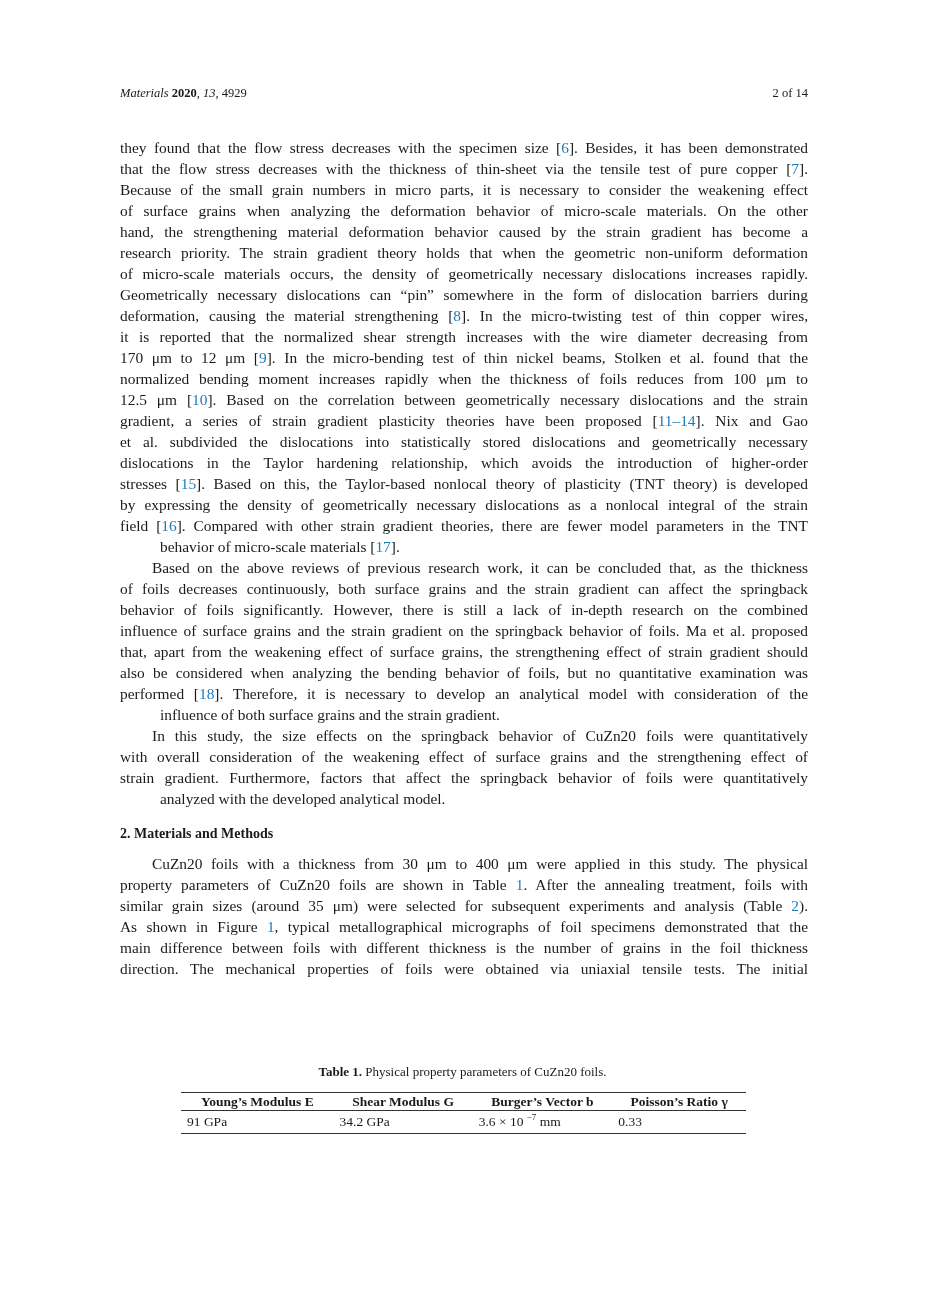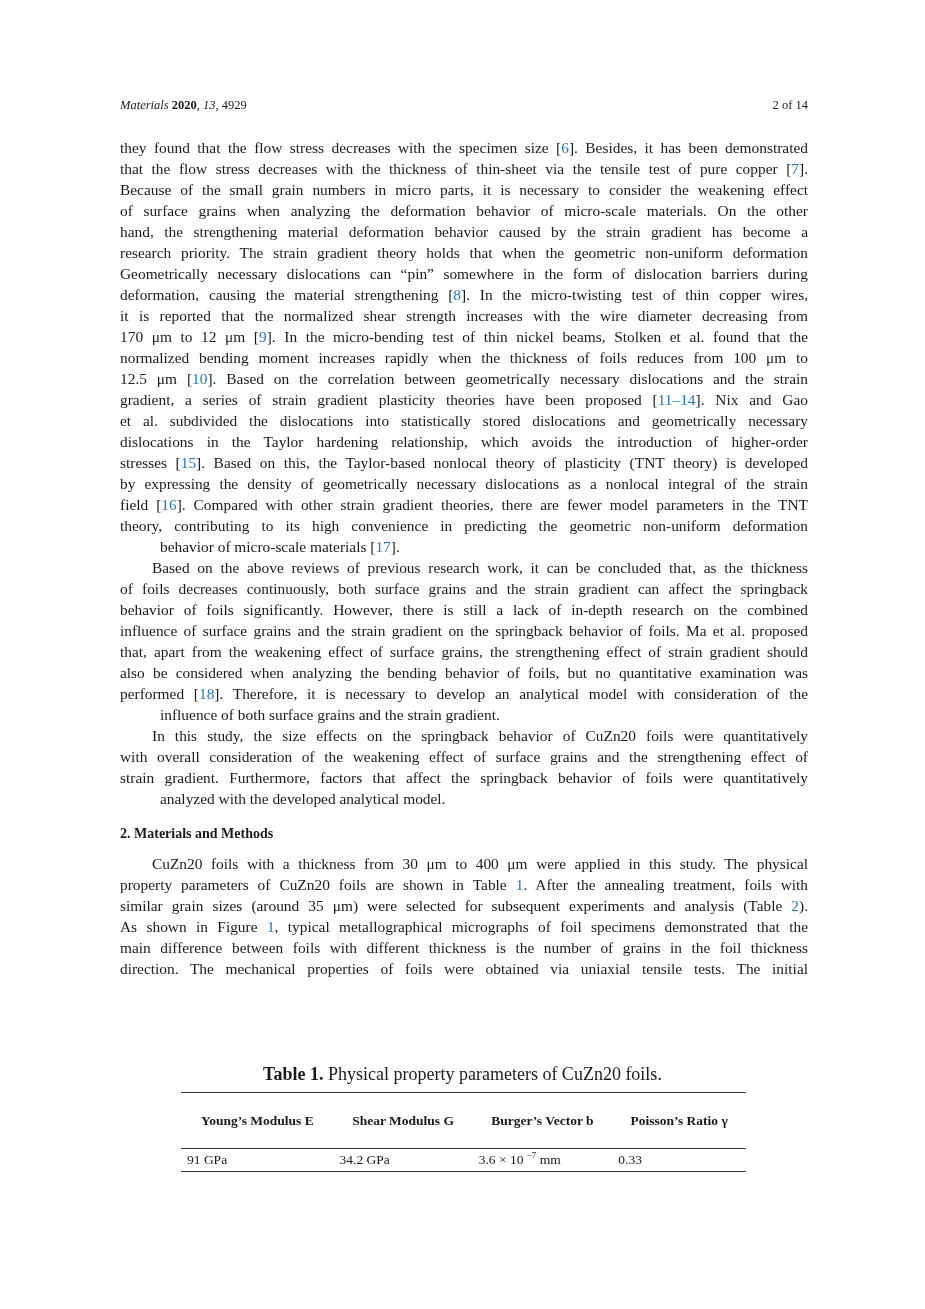--- a/index.html
+++ b/index.html
@@ -1,39 +1,39 @@
 <!DOCTYPE html>
 <html><head>
 <meta charset="utf-8">
 <style>
   html, body { margin: 0; padding: 0; background: #ffffff; }
   body { width: 925px; height: 1309px; position: relative; overflow: hidden;
          font-family: "Liberation Serif", "DejaVu Serif", serif; color: #1a1a1a; }
-  .header { position: absolute; top: 98px; left: 120px; width: 688px; height: 18px;
+  .header { position: absolute; top: 86px; left: 120px; width: 688px; height: 18px;
             font-size: 12.5px; }
   .header .journal { position: absolute; left: 0; top: 0; }
   .header .pages { position: absolute; right: 0; top: 0; }
   .header i { font-style: italic; }
   .header b { font-weight: bold; }
 
   .body { position: absolute; left: 120px; top: 137px; width: 688px; font-size: 15.4px; }
   .line { height: 21px; line-height: 21px; white-space: nowrap; text-align: justify;
           text-align-last: justify; overflow: visible; }
   .line.last { text-align-last: left; margin-left: 40px; }
   .line.indent { padding-left: 32px; }
   .ref { color: #1d7ab8; }
   .gap { height: 14px; }
   .section-title { height: 21px; line-height: 21px; font-weight: bold; font-size: 14px; }
 
   .table-caption { position: absolute; top: 1064px; left: 0; width: 925px; text-align: center;
-                   font-size: 18px; }
+                   font-size: 13px; }
   .table-caption b { font-weight: bold; }
   table.props { position: absolute; top: 1092px; left: 181px; width: 565px;
                 border-collapse: collapse; font-size: 13.5px; }
-  table.props th { font-weight: bold; padding: 19px 6px; height: 17px;
+  table.props th { font-weight: bold; padding: 0 6px; height: 17px;
                    border-top: 1.5px solid #333; border-bottom: 1px solid #333; text-align: center; }
   table.props td { padding: 3px 6px; height: 15px; text-align: left;
                    border-bottom: 1.5px solid #333; }
   sup { font-size: 9px; vertical-align: 6px; line-height: 0; }
 </style>
 </head>
 <body>
 
 <div class="header">
   <span class="journal">
@@ -46,33 +46,33 @@
 </div>
 
 <div class="body">
   <div id="p0">
       <div class="line"><span>they found that the flow stress decreases with the specimen size [</span><span class="ref">6</span><span>]. Besides, it has been demonstrated</span></div>
       <div class="line"><span>that the flow stress decreases with the thickness of thin-sheet via the tensile test of pure copper [</span><span class="ref">7</span><span>].</span></div>
       <div class="line"><span>Because of the small grain numbers in micro parts, it is necessary to consider the weakening effect</span></div>
       <div class="line"><span>of surface grains when analyzing the deformation behavior of micro-scale materials.  On the other</span></div>
       <div class="line"><span>hand, the strengthening material deformation behavior caused by the strain gradient has become a</span></div>
       <div class="line"><span>research priority. The strain gradient theory holds that when the geometric non-uniform deformation</span></div>
+      <div class="line"><span>of micro-scale materials occurs, the density of geometrically necessary dislocations increases rapidly.</span></div>
       <div class="line"><span>Geometrically necessary dislocations can “pin” somewhere in the form of dislocation barriers during</span></div>
       <div class="line"><span>deformation, causing the material strengthening [</span><span class="ref">8</span><span>]. In the micro-twisting test of thin copper wires,</span></div>
       <div class="line"><span>it is reported that the normalized shear strength increases with the wire diameter decreasing from</span></div>
       <div class="line"><span>170 μm to 12 μm [</span><span class="ref">9</span><span>].  In the micro-bending test of thin nickel beams, Stolken et al.  found that the</span></div>
       <div class="line"><span>normalized bending moment increases rapidly when the thickness of foils reduces from 100 μm to</span></div>
       <div class="line"><span>12.5 μm [</span><span class="ref">10</span><span>].  Based on the correlation between geometrically necessary dislocations and the strain</span></div>
       <div class="line"><span>gradient, a series of strain gradient plasticity theories have been proposed [</span><span class="ref">11–14</span><span>].  Nix and Gao</span></div>
       <div class="line"><span>et al.  subdivided the dislocations into statistically stored dislocations and geometrically necessary</span></div>
       <div class="line"><span>dislocations in the Taylor hardening relationship, which avoids the introduction of higher-order</span></div>
       <div class="line"><span>stresses [</span><span class="ref">15</span><span>]. Based on this, the Taylor-based nonlocal theory of plasticity (TNT theory) is developed</span></div>
       <div class="line"><span>by expressing the density of geometrically necessary dislocations as a nonlocal integral of the strain</span></div>
       <div class="line"><span>field [</span><span class="ref">16</span><span>]. Compared with other strain gradient theories, there are fewer model parameters in the TNT</span></div>
-      <div class="line"><span>theory, contributing to its high convenience in predicting the geometric non-uniform deformation</span></div>
       <div class="line last"><span>behavior of micro-scale materials [</span><span class="ref">17</span><span>].</span></div>
     </div>
   <div id="p1">
       <div class="line indent"><span>Based on the above reviews of previous research work, it can be concluded that, as the thickness</span></div>
       <div class="line"><span>of foils decreases continuously, both surface grains and the strain gradient can affect the springback</span></div>
       <div class="line"><span>behavior of foils significantly.  However, there is still a lack of in-depth research on the combined</span></div>
       <div class="line"><span>influence of surface grains and the strain gradient on the springback behavior of foils. Ma et al. proposed</span></div>
       <div class="line"><span>that, apart from the weakening effect of surface grains, the strengthening effect of strain gradient should</span></div>
       <div class="line"><span>also be considered when analyzing the bending behavior of foils, but no quantitative examination was</span></div>
       <div class="line"><span>performed [</span><span class="ref">18</span><span>].  Therefore, it is necessary to develop an analytical model with consideration of the</span></div>

